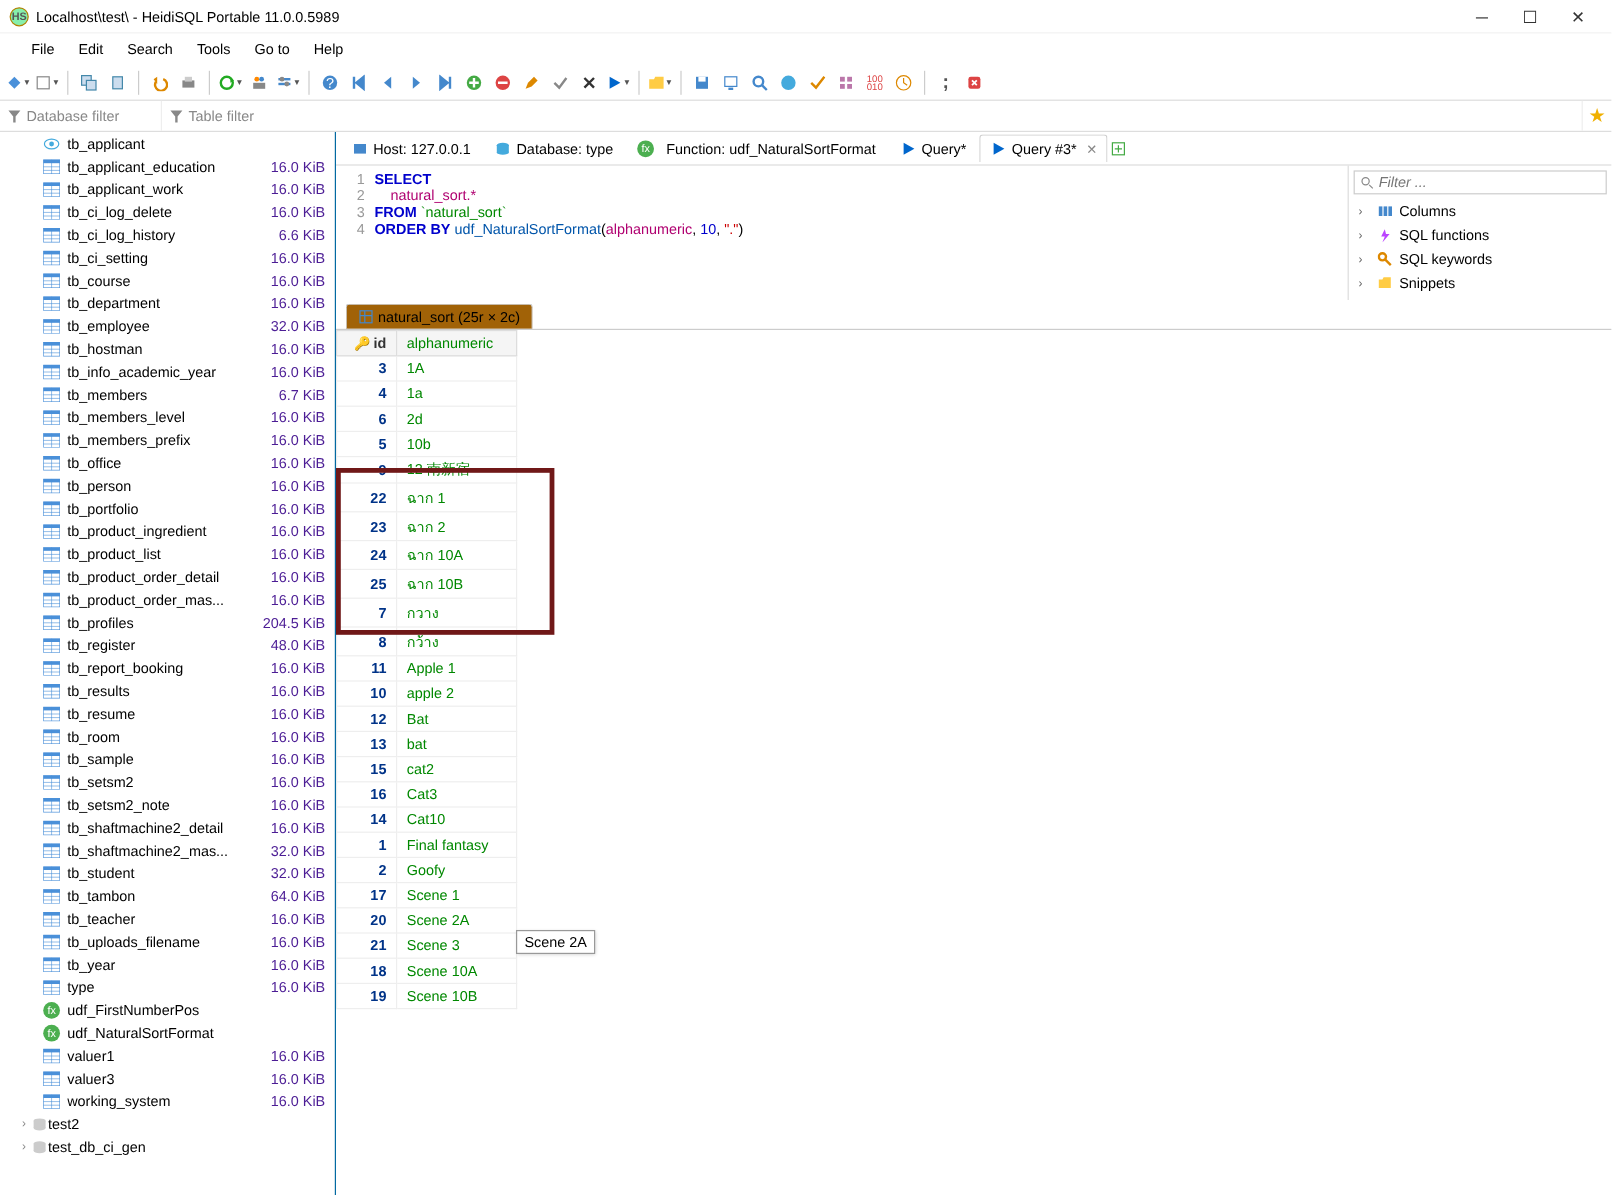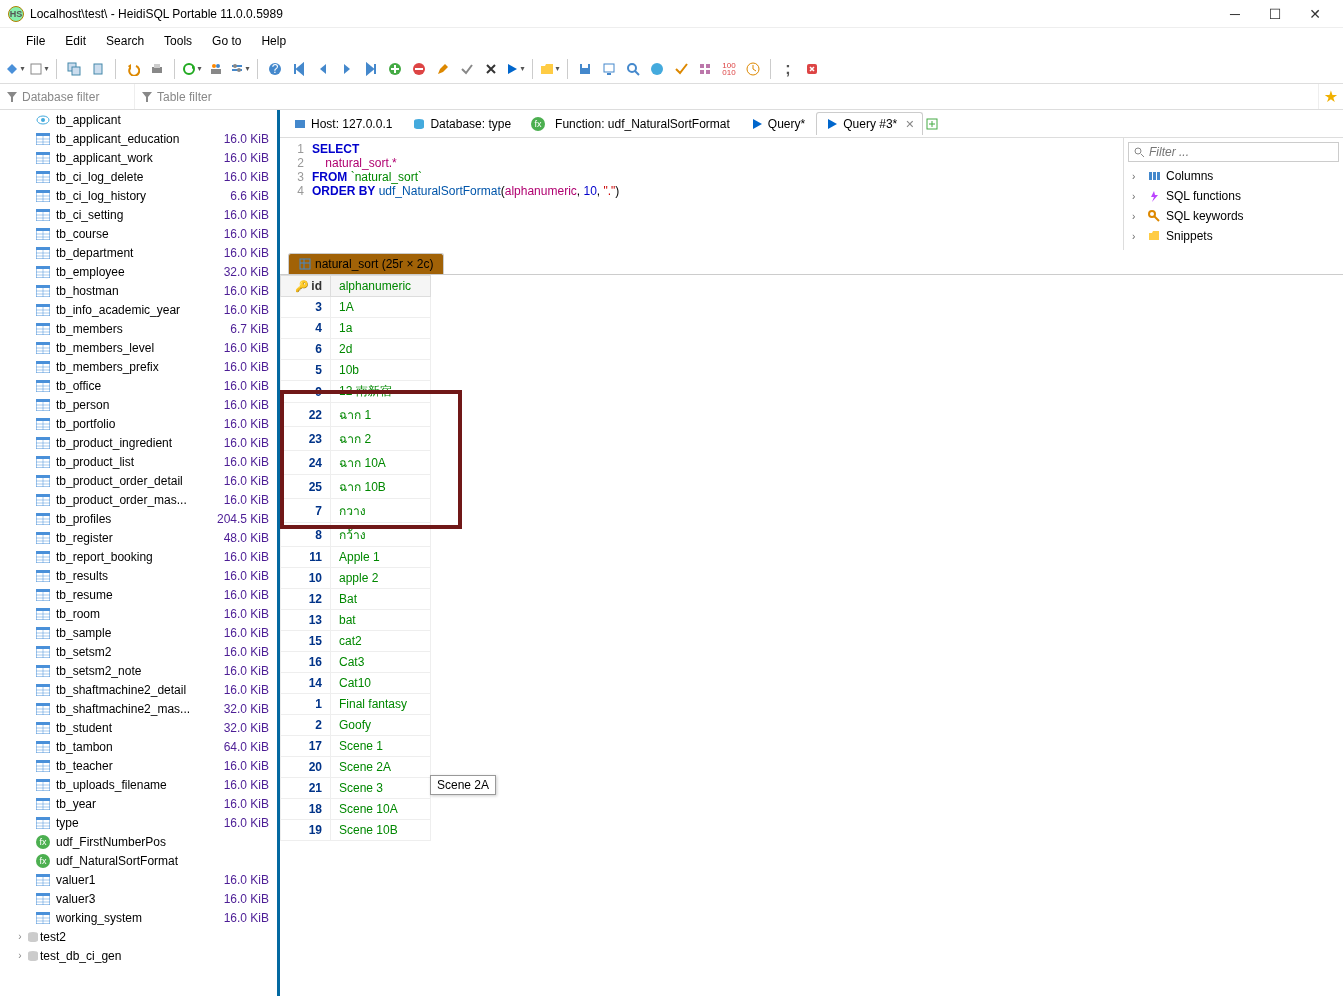--- a/index.html
+++ b/index.html
@@ -18,21 +18,21 @@
 .toolbar .sep { width: 1px; height: 20px; background: #ccc; margin: 0 4px; }
 .dropdown-arrow { font-size: 8px; margin-left: 1px; color: #555; }
 
 .filter-row { height: 26px; display: flex; border-bottom: 1px solid #ddd; }
 .filter-row .filter-box { flex: 1; display: flex; align-items: center; padding: 0 6px; border-right: 1px solid #eee; color: #888; }
 .filter-row .filter-box svg { margin-right: 4px; }
 .filter-row .star { width: 24px; display: flex; align-items: center; justify-content: center; color: #f0b000; font-size: 16px; }
 
 .main { display: flex; height: calc(100% - 110px); }
 
-.sidebar { width: 280px; border-right: 3px solid #0369a1; overflow-y: auto; position: relative; }
+.sidebar { width: 280px; border-right: 1px solid #0369a1; overflow-y: auto; position: relative; }
 .sidebar-list { list-style: none; }
 .sidebar-list li { display: flex; align-items: center; height: 19px; padding-left: 36px; padding-right: 8px; }
 .sidebar-list li .ticon { width: 14px; height: 12px; margin-right: 6px; display: inline-flex; }
 .sidebar-list li .tname { flex: 1; white-space: nowrap; overflow: hidden; text-overflow: ellipsis; }
 .sidebar-list li .tsize { color: #4c1d95; }
 .sidebar-list li.tree-node { padding-left: 14px; }
 .tree-expand { width: 12px; display: inline-block; text-align: center; color: #888; font-size: 10px; }
 .db-icon { color: #888; }
 .func-icon { width: 14px; height: 14px; background: #4CAF50; border-radius: 50%; color: #fff; font-size: 9px; display: flex; align-items: center; justify-content: center; margin-right: 6px; }
 

